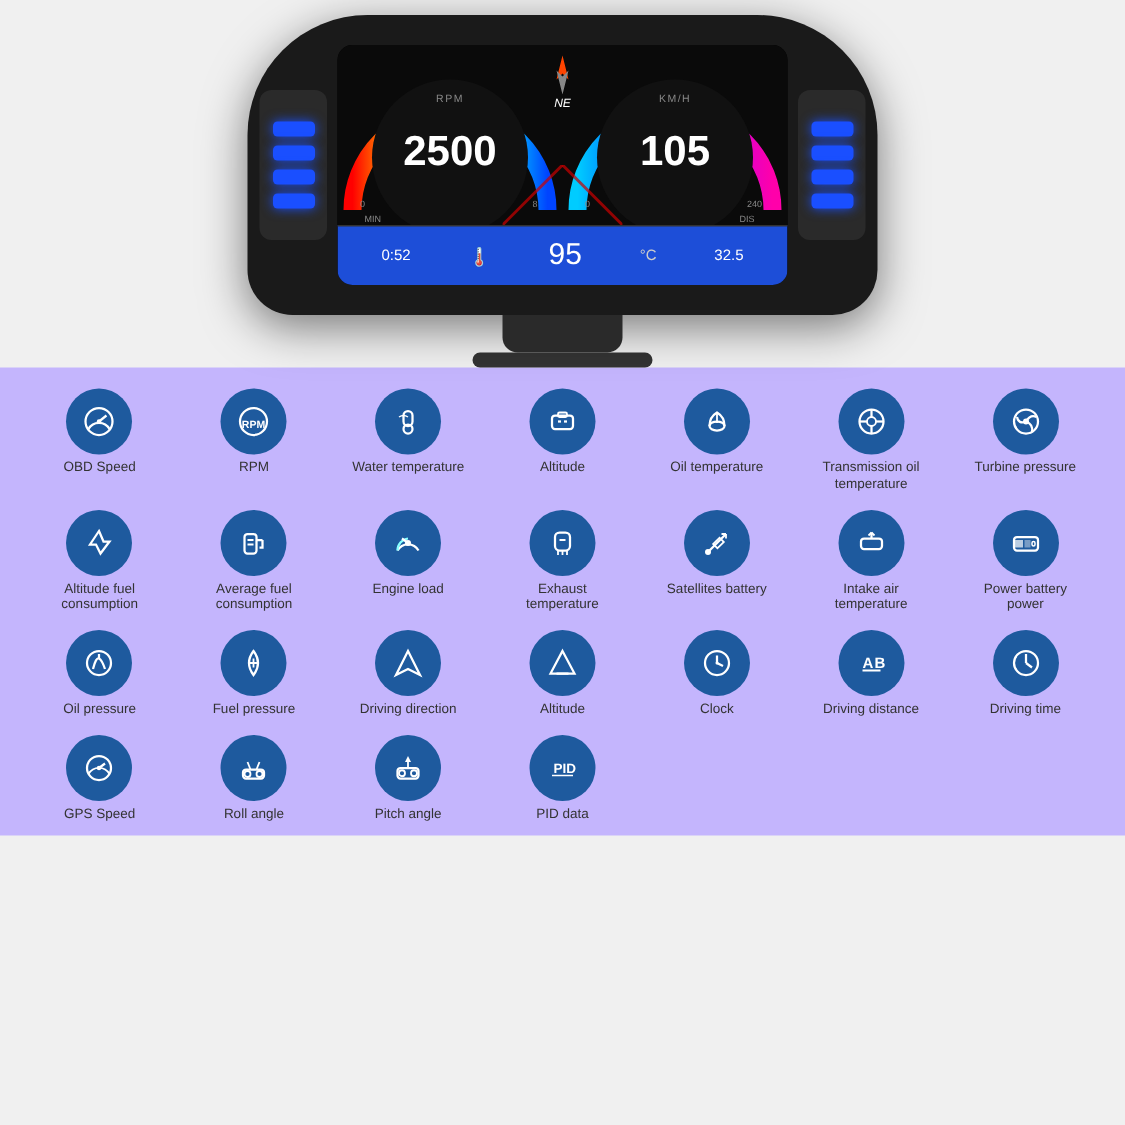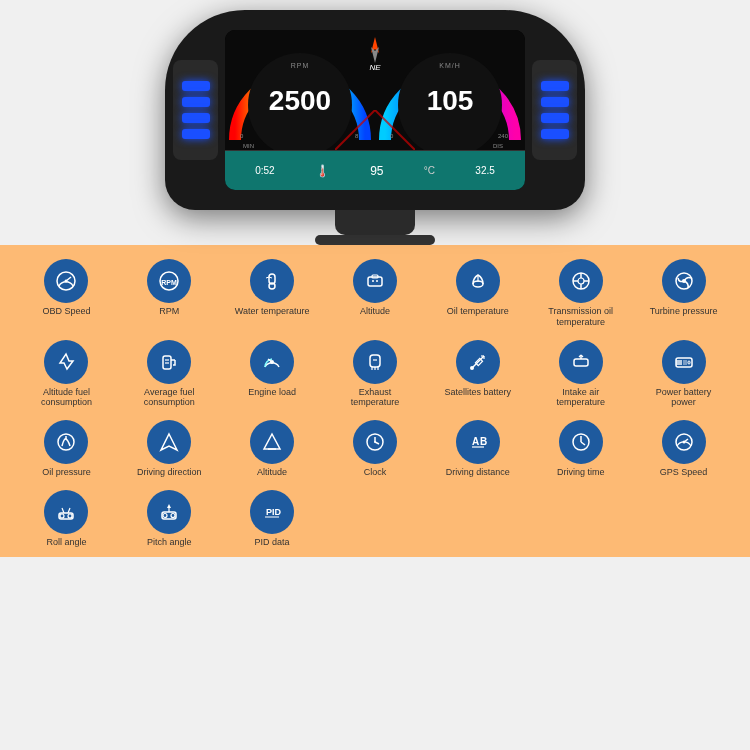--- a/index.html
+++ b/index.html
@@ -79,42 +79,42 @@
     }
     .gauge-right {
       width: 50%;
       height: 100%;
       position: relative;
     }
 
     .bottom-bar {
       width: 100%;
       height: 40px;
-      background: #0f766e;
+      background: #1d4ed8;
       display: flex;
       align-items: center;
       justify-content: space-around;
       padding: 0 10px;
       border-top: 1px solid #333;
     }
 
     .bottom-item {
       color: #ccc;
       font-size: 7px;
       text-align: center;
     }
 
     .bottom-item .val {
       font-size: 10px;
       color: #fff;
       display: block;
     }
 
     .bottom-item .temp-val {
-      font-size: 12px;
+      font-size: 20px;
       color: #fff;
       display: block;
     }
 
     
     .device-stand {
       width: 80px;
       height: 25px;
       background: #2a2a2a;
       margin: 0 auto;
@@ -126,21 +126,21 @@
       width: 120px;
       height: 10px;
       background: #333;
       margin: 0 auto;
       border-radius: 5px;
     }
 
     
     .features-section {
       padding: 10px 15px 5px;
-      background: #fdba74;
+      background: #c4b5fd;
     }
 
     .features-grid {
       display: grid;
       grid-template-columns: repeat(7, 1fr);
       gap: 4px 0;
     }
 
     .feature-item {
       display: flex;
@@ -438,20 +438,30 @@
             <circle cx="11" cy="11" r="8" fill="none" stroke="white" stroke-width="1.5"></circle>
             <path d="M7 15 Q9 7 11 8 Q13 9 15 15" fill="none" stroke="white" stroke-width="1.5"></path>
             <line x1="11" y1="8" x2="11" y2="5" stroke="white" stroke-width="1.5"></line>
           </svg>
         </div>
         <div class="feature-label">Oil pressure</div>
       </div>
       <div class="feature-item">
         <div class="feature-icon">
           <svg width="22" height="22" viewBox="0 0 22 22">
+            <path d="M11 3 Q17 11 11 19 Q5 11 11 3Z" fill="none" stroke="white" stroke-width="1.5"></path>
+            <line x1="11" y1="8" x2="11" y2="14" stroke="white" stroke-width="1.2"></line>
+            <line x1="8" y1="11" x2="14" y2="11" stroke="white" stroke-width="1.2"></line>
+          </svg>
+        </div>
+        <div class="feature-label">Fuel pressure</div>
+      </div>
+      <div class="feature-item">
+        <div class="feature-icon">
+          <svg width="22" height="22" viewBox="0 0 22 22">
             <polygon points="11,3 19,19 11,15 3,19" fill="none" stroke="white" stroke-width="1.5"></polygon>
           </svg>
         </div>
         <div class="feature-label">Driving direction</div>
       </div>
       <div class="feature-item">
         <div class="feature-icon">
           <svg width="22" height="22" viewBox="0 0 22 22">
             <polygon points="11,3 19,18 3,18" fill="none" stroke="white" stroke-width="1.5"></polygon>
             <line x1="7" y1="18" x2="15" y2="18" stroke="white" stroke-width="1.5"></line>

